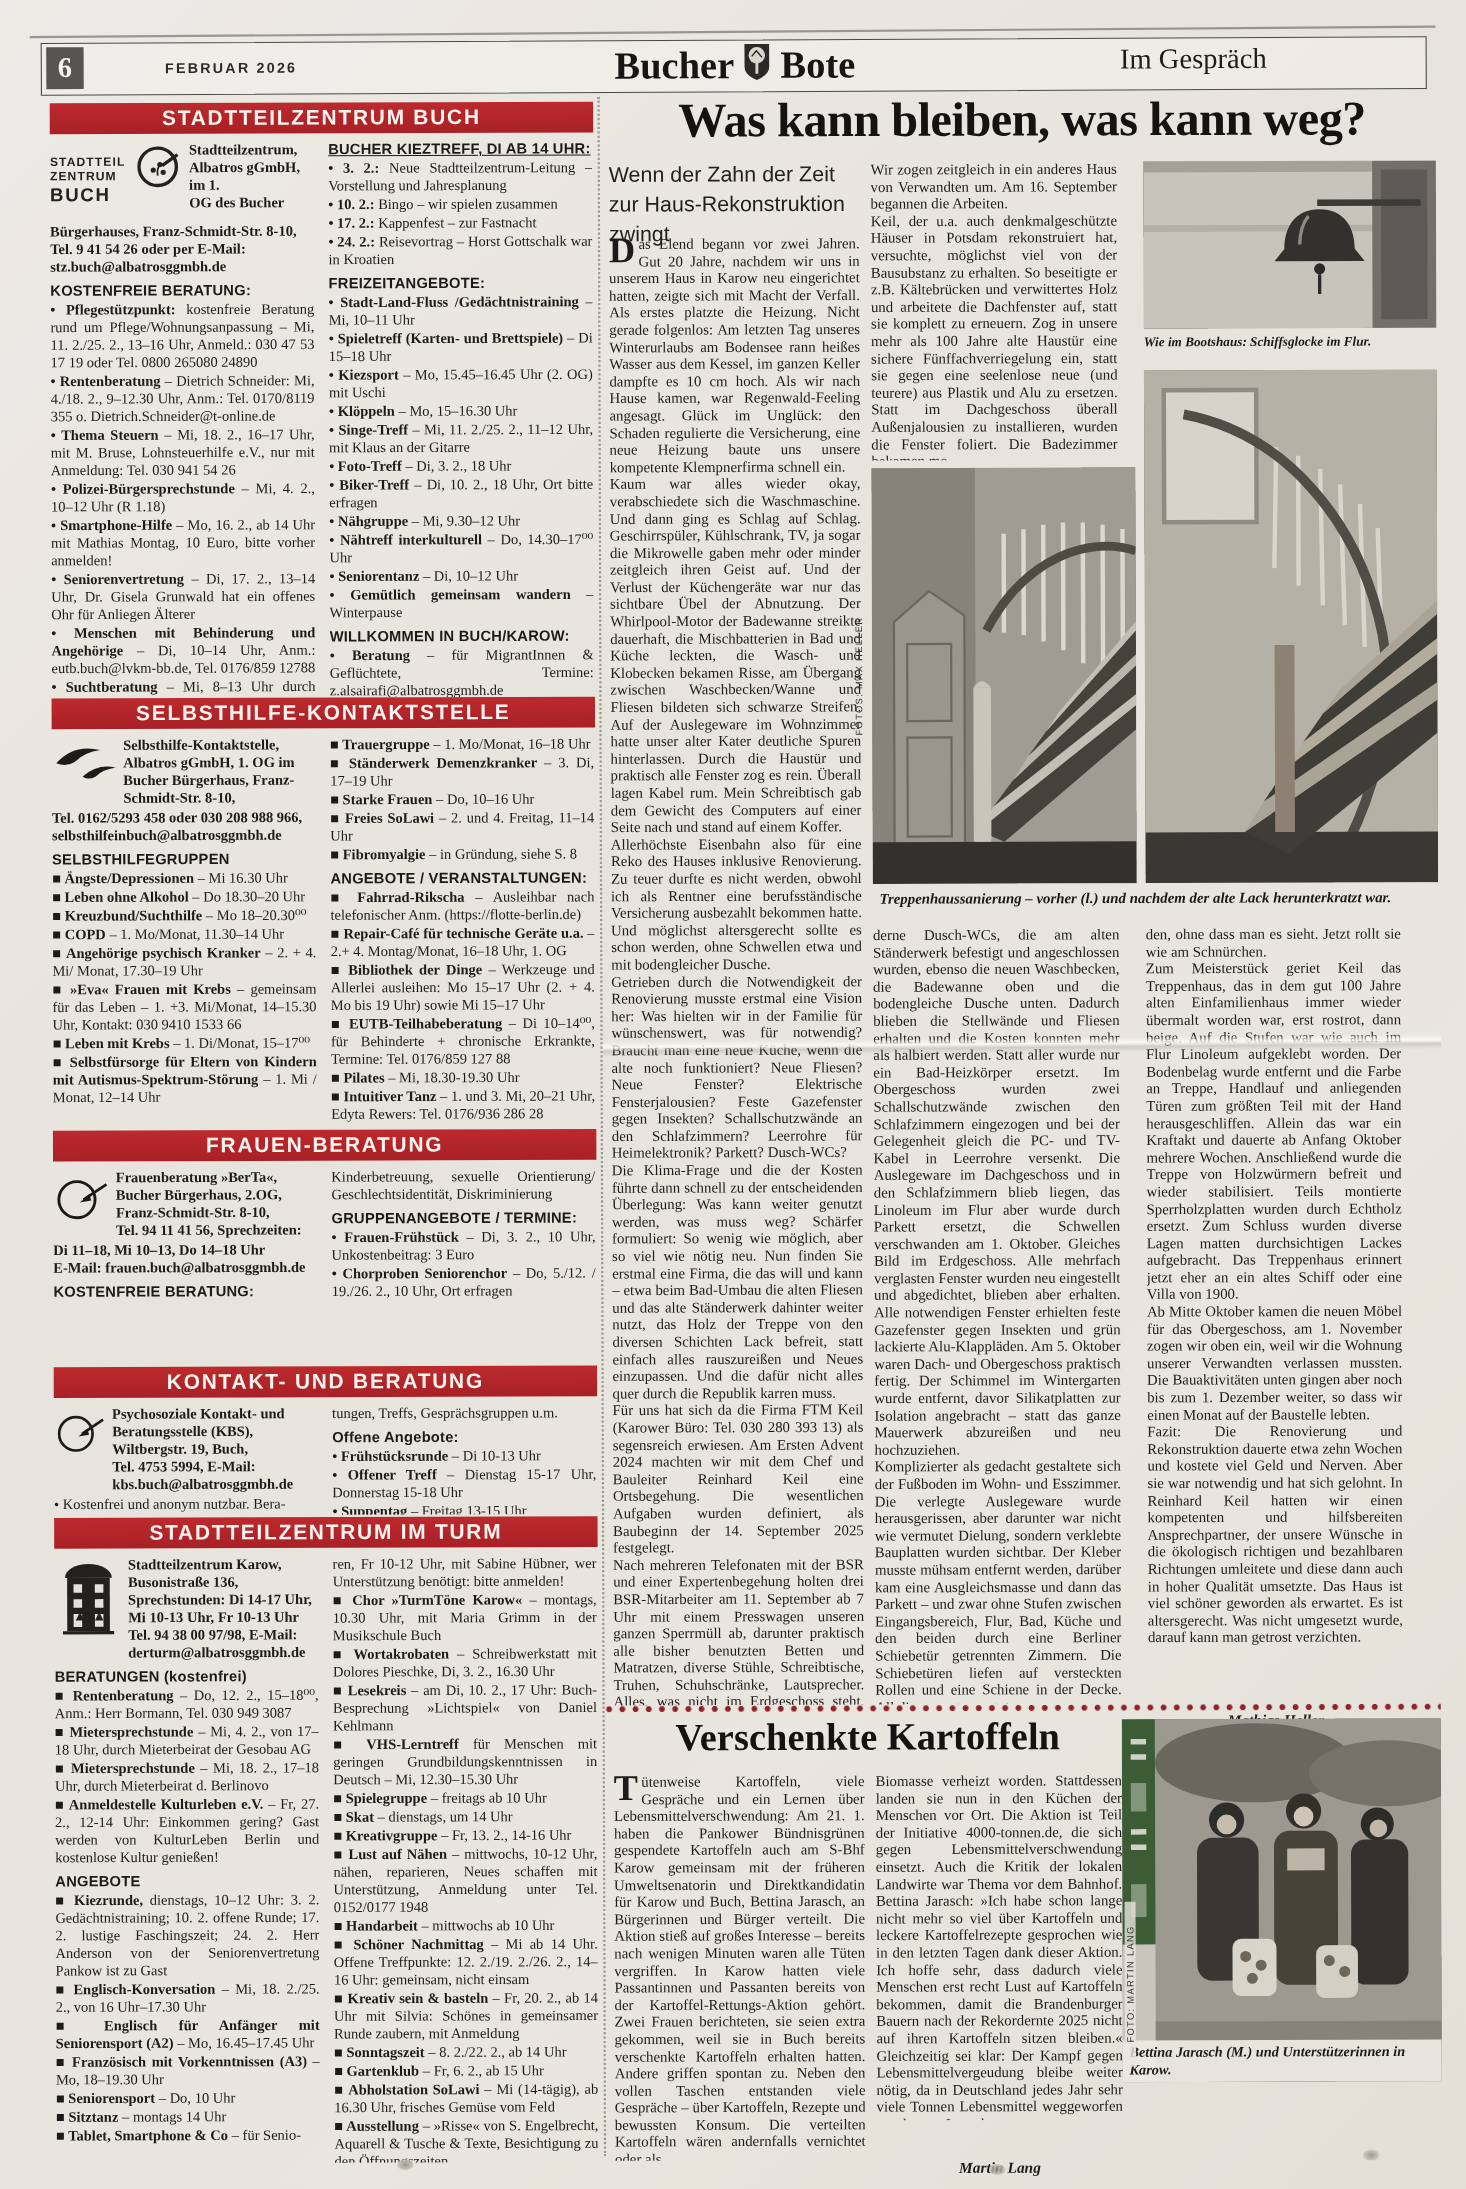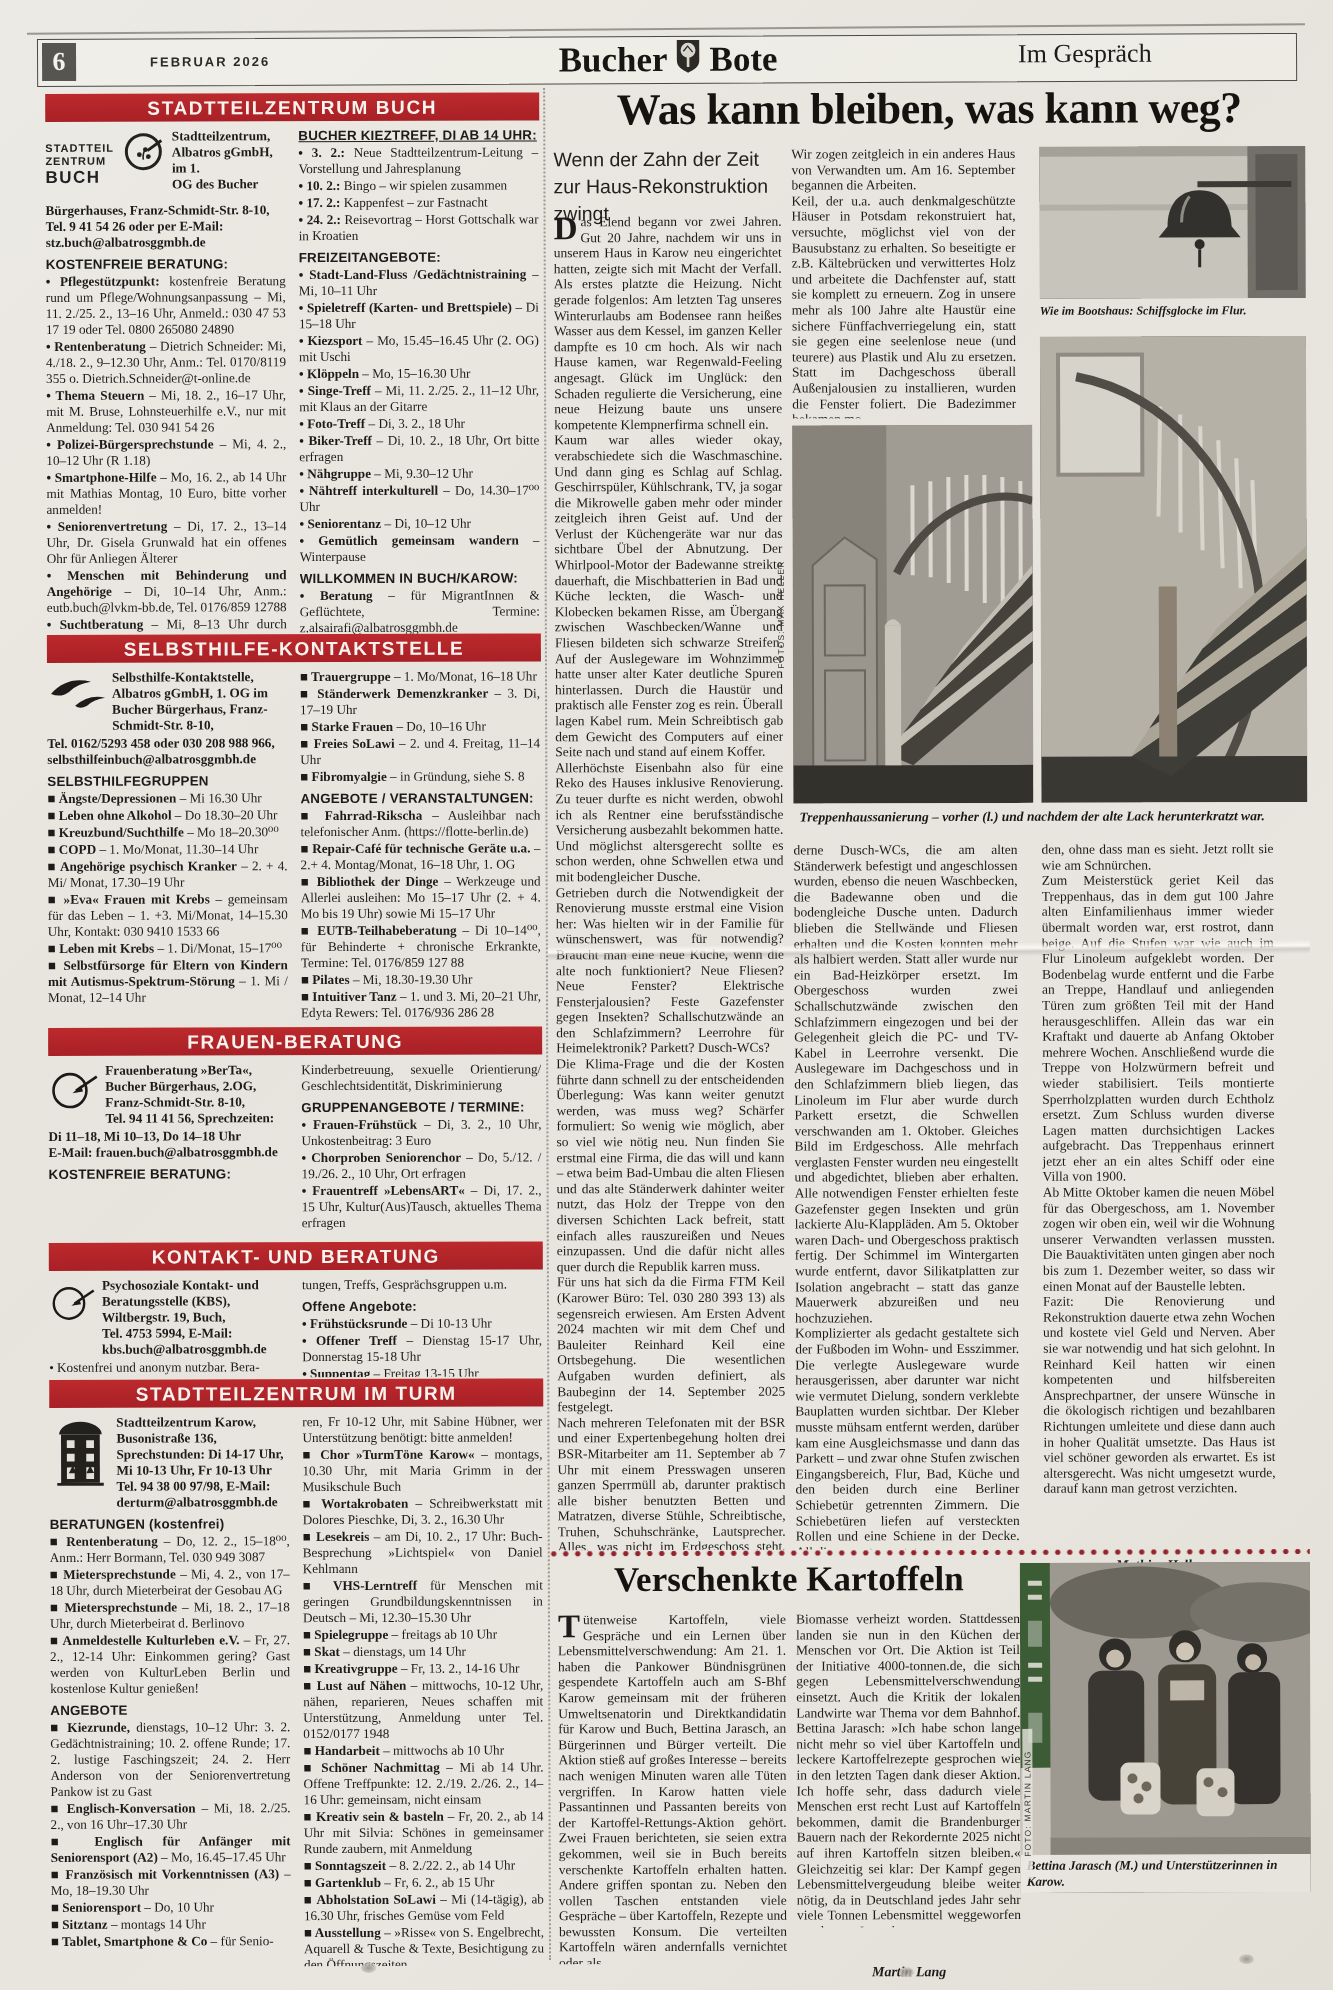--- a/index.html
+++ b/index.html
@@ -215,21 +215,20 @@
         <div class="rh">KOSTENFREIE BERATUNG:</div>
       </div>
       <div class="rcol">
         <div>
               <p style="text-align:justify;margin:0;">Kinderbetreuung, sexuelle Orientierung/ Geschlechtsidentität, Diskriminierung</p>
             </div>
         <div class="rh">GRUPPENANGEBOTE / TERMINE:</div>
         <div>
               <p><b>• Frauen-Frühstück</b> – Di, 3. 2., 10 Uhr, Unkostenbeitrag: 3 Euro</p>
               <p><b>• Chorproben Seniorenchor</b> – Do, 5./12. / 19./26. 2., 10 Uhr, Ort erfragen</p>
-              <p><b>• Frauentreff »LebensART«</b> – Di, 17. 2., 15 Uhr, Kultur(Aus)Tausch, aktuelles Thema erfragen</p>
             </div>
       </div>
     </div>
   </div>
 
   <div class="sec" style="top:1241px;">
     <div class="bar">KONTAKT- UND BERATUNG</div>
     <div class="cols" style="height:100px;">
       <div class="rcol">
         <div class="intro-row">

